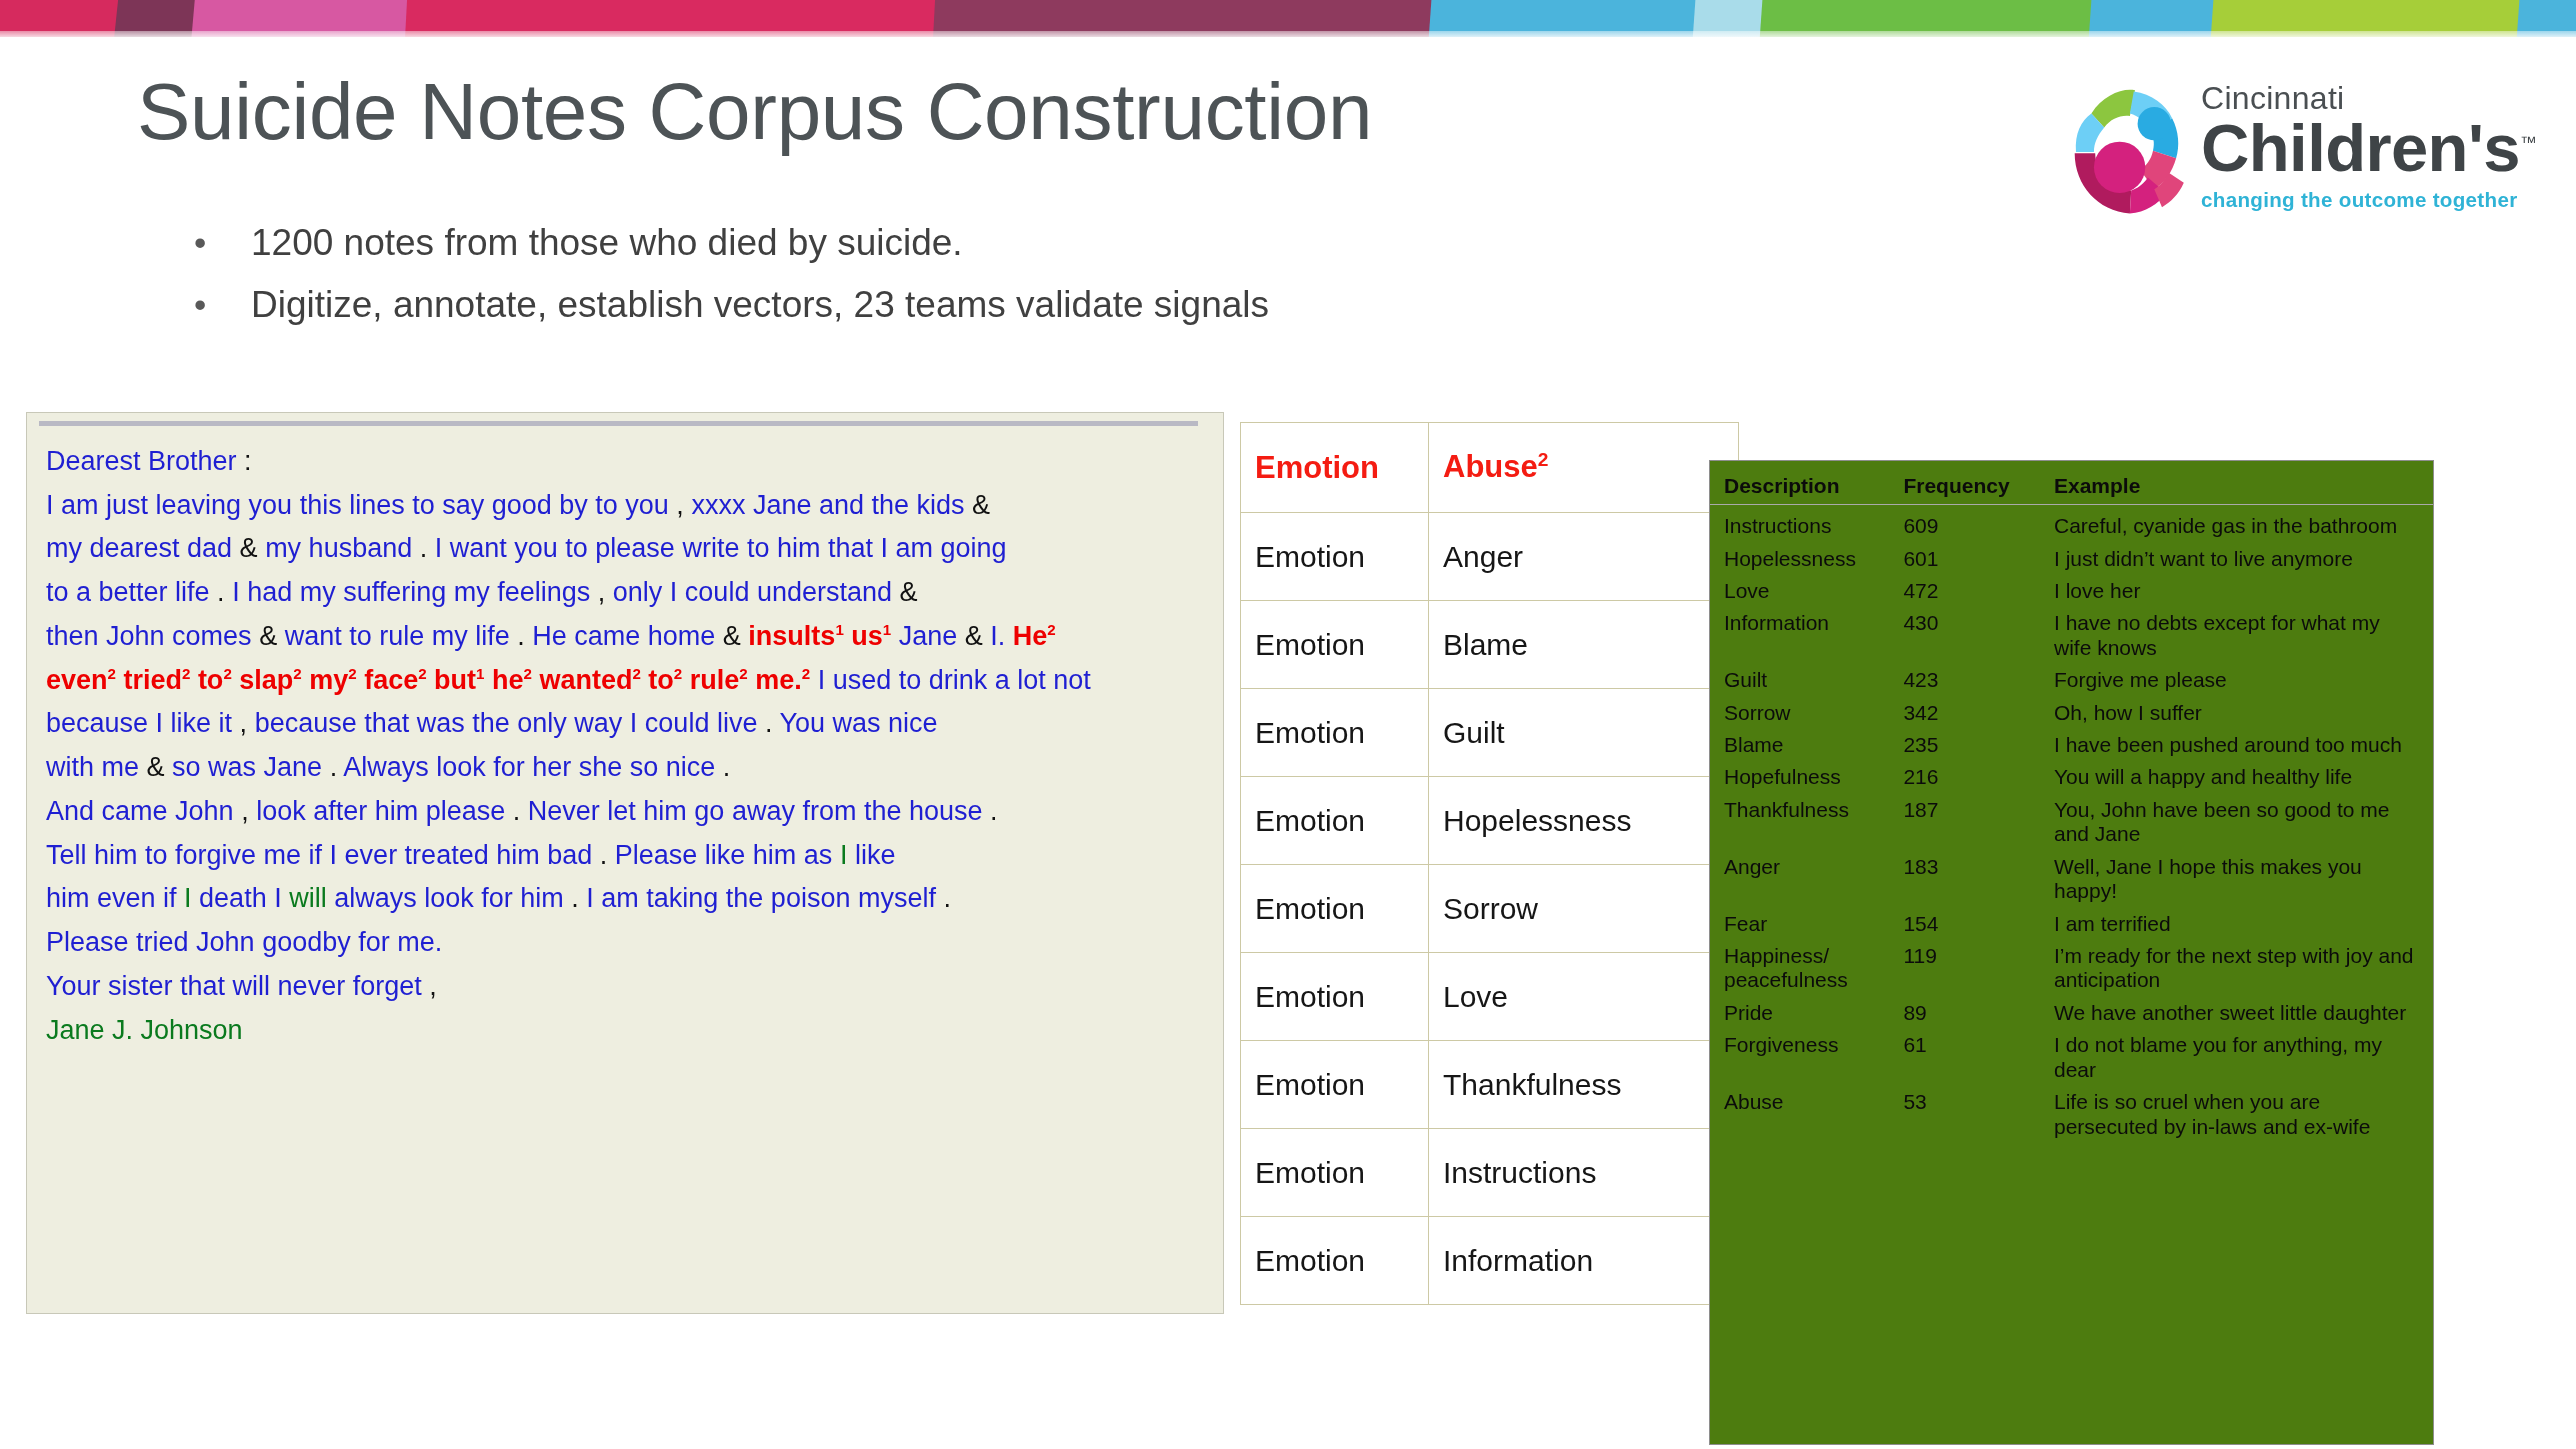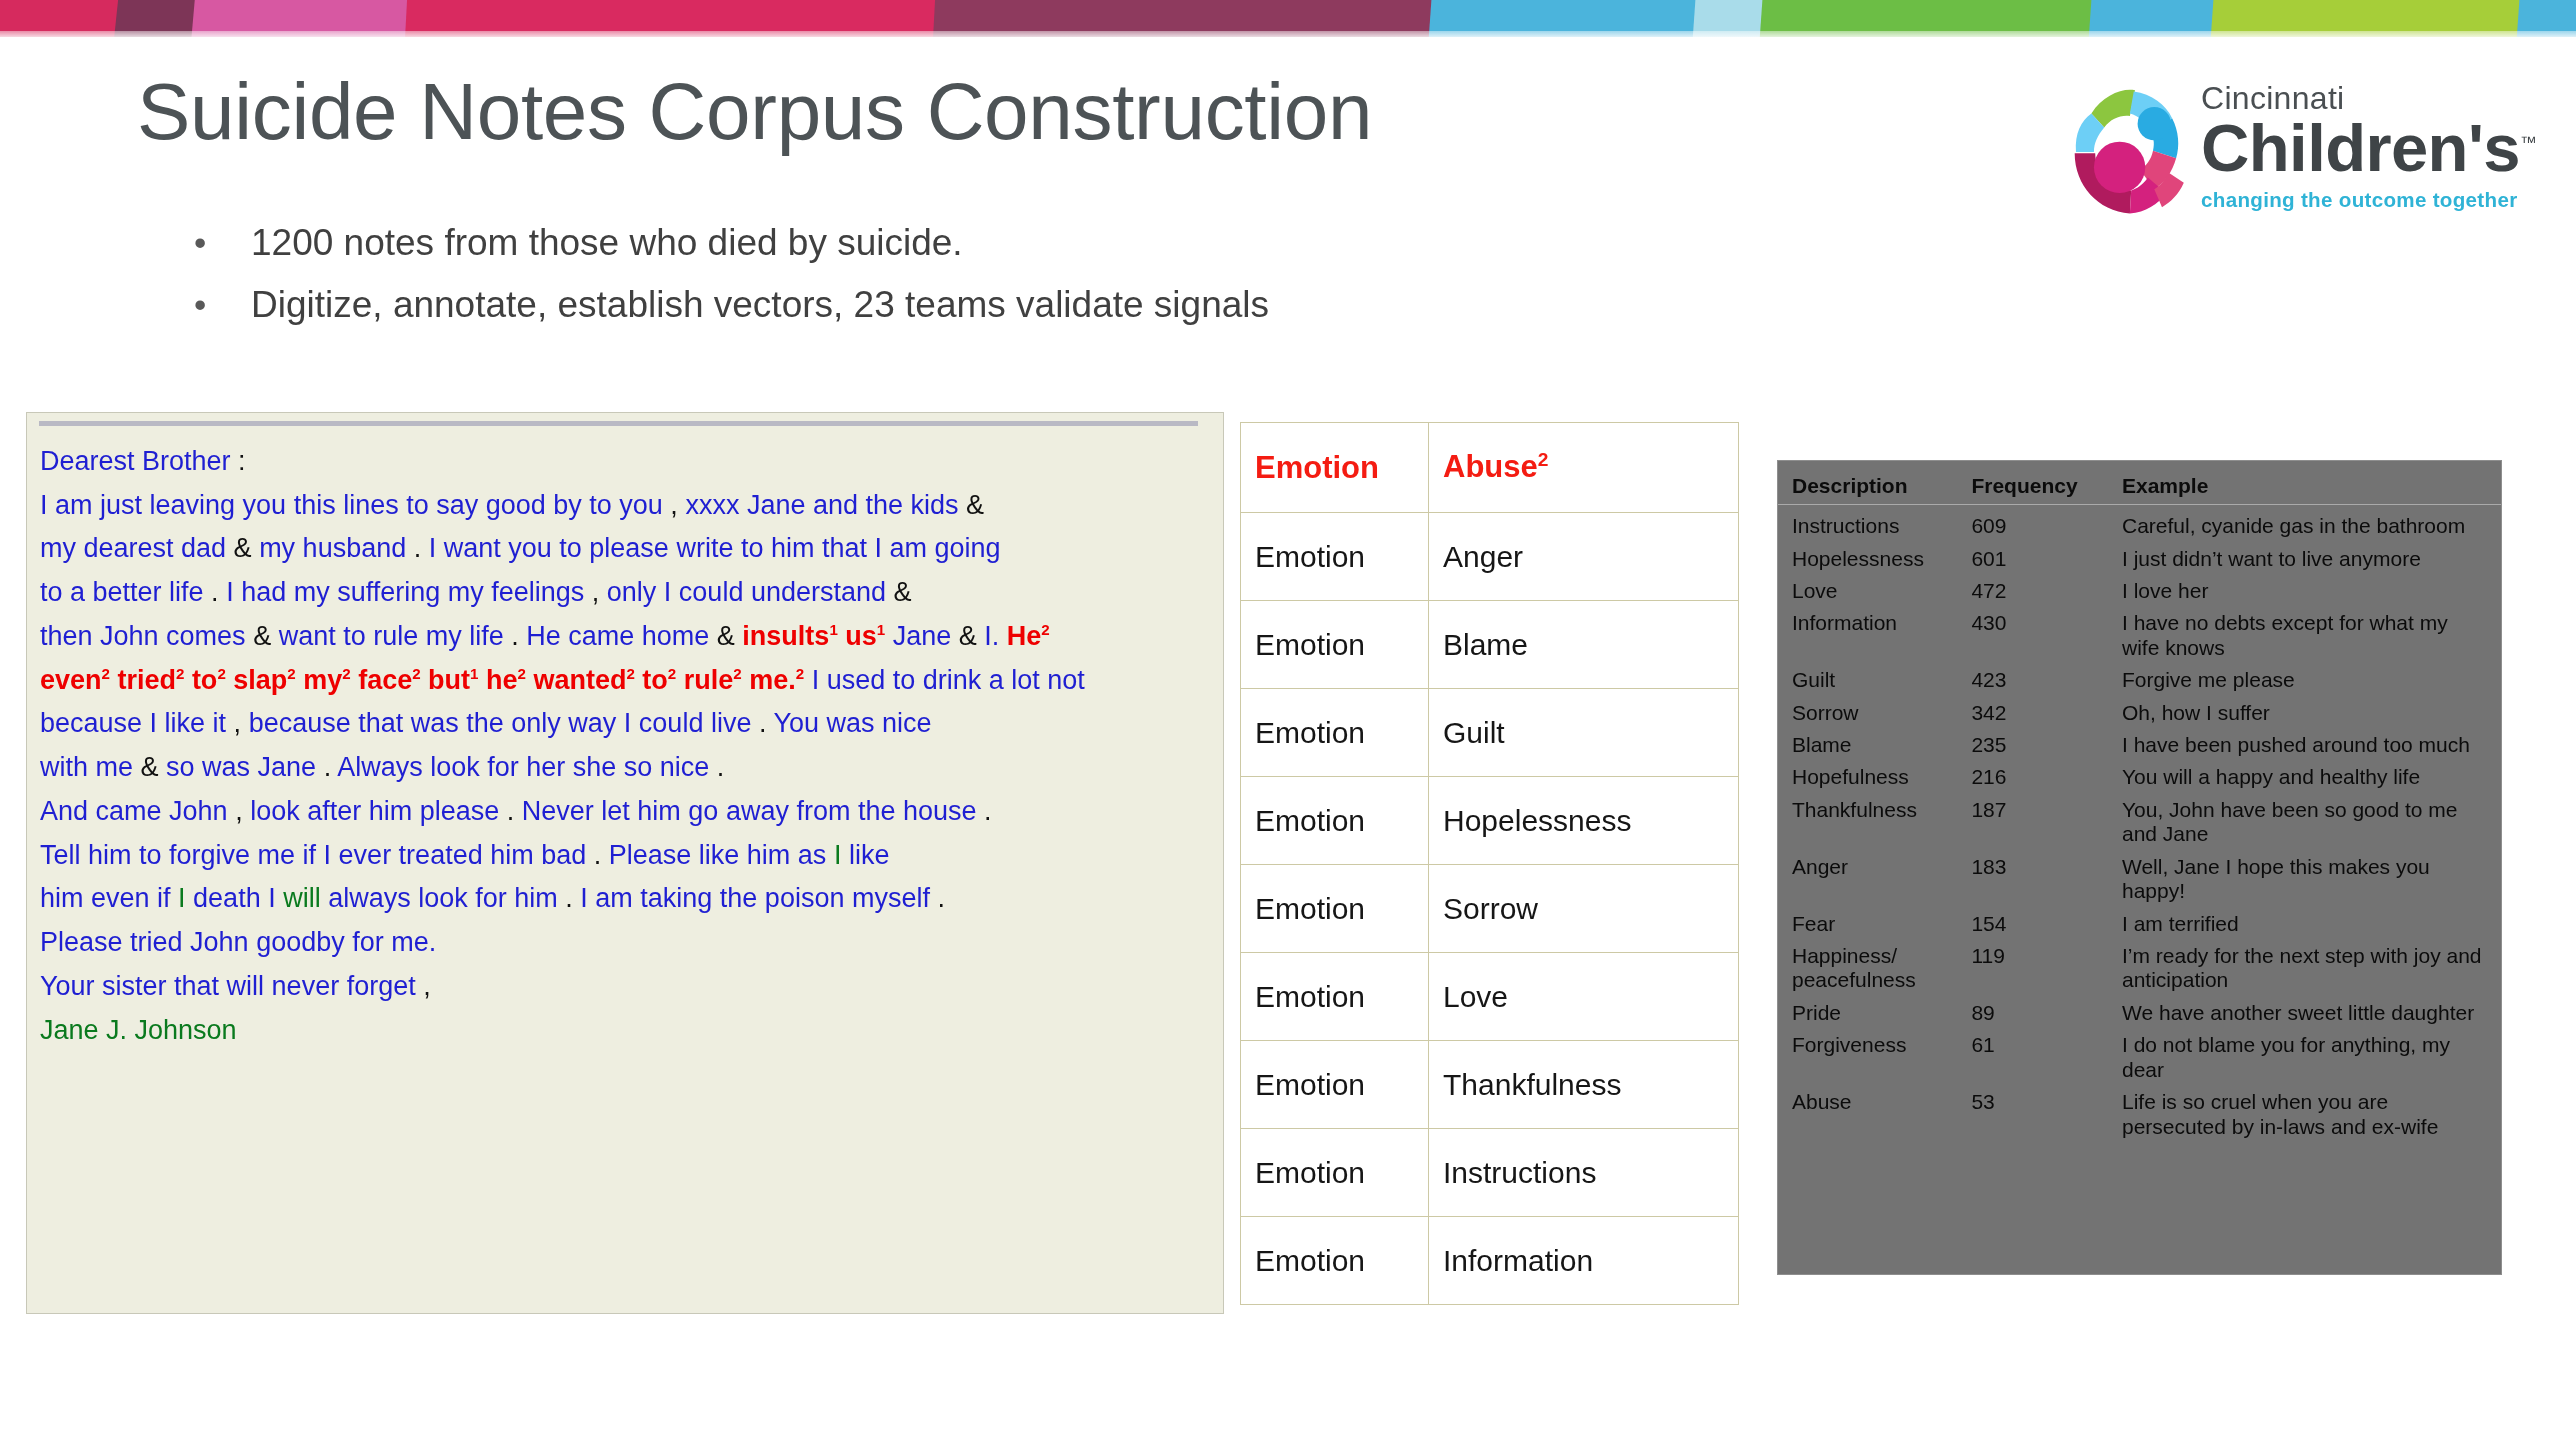--- a/index.html
+++ b/index.html
@@ -38,21 +38,21 @@
   .bullet-row { display: flex; align-items: flex-start; margin-bottom: 19.3px; }
   .bullet-dot { width: 71px; flex: none; color: #595959; font-size: 35px; line-height: 1.18; text-align: left; padding-left: 14px; }
   .bullet-text { font-size: 37px; color: #404040; line-height: 1.15; }
 
   
   .note-panel {
     position: absolute; left: 26px; top: 412px; width: 1198px; height: 902px;
     background: #eeeee0; border: 0.6px solid #c8c8b8;
   }
   .note-topbar { position: absolute; left: 11.6px; top: 7.7px; width: 1159px; height: 5.8px; background: #b9b9c4; }
-  .note-body { position: absolute; left: 13px; top: 27px; right: 9px;
+  .note-body { position: absolute; left: 19px; top: 27px; right: 9px;
     font-size: 27px; line-height: 1.62; color: #1f1fd2; font-weight: 500; }
   .note-line { white-space: nowrap; }
   .n-blue  { color: #1f1fd2; }
   .n-black { color: #111111; }
   .n-red   { color: #ee0000; font-weight: bold; }
   .n-green { color: #0a7a1e; }
   .note-line sup { font-size: 0.56em; vertical-align: super; }
 
   
   .emo-wrap { position: absolute; left: 1240px; top: 422px; width: 499px; }
@@ -61,22 +61,22 @@
     border: 1.3px solid #cdc9a5; padding: 26px 14px;
     font-size: 30px; color: #161616; height: 88px; vertical-align: middle;
     background: #ffffff; white-space: nowrap;
   }
   table.emo td.c1 { width: 188px; }
   table.emo thead td { font-weight: bold; color: #f41c12; font-size: 31px; height: 90px; }
   table.emo thead td sup { font-size: 0.62em; vertical-align: super; font-weight: bold; }
 
   
   .freq-wrap {
-    position: absolute; left: 1777px; top: 460px; width: 725px; height: 815px;
-    background: #737373; border: 1.9px solid #8e8e8e;
+    position: absolute; left: 1709px; top: 460px; width: 725px; height: 985px;
+    background: #4d7c0f; border: 1.9px solid #8e8e8e;
   }
   table.freq { border-collapse: collapse; width: 100%; }
   table.freq th {
     font-size: 21px; font-weight: bold; color: #0b0b0b; text-align: left;
     padding: 13px 0 6.4px 14px; border-bottom: 1.9px solid #aaaaaa;
   }
   table.freq th.c2 { padding-left: 6.4px; }
   table.freq th.c3 { padding-left: 9px; }
   table.freq td {
     font-size: 21px; color: #0b0b0b; vertical-align: top;

